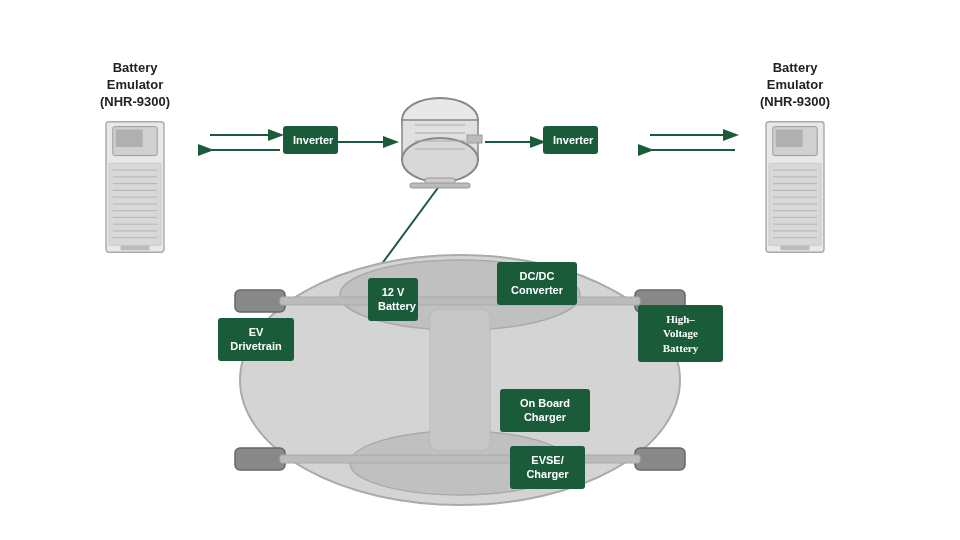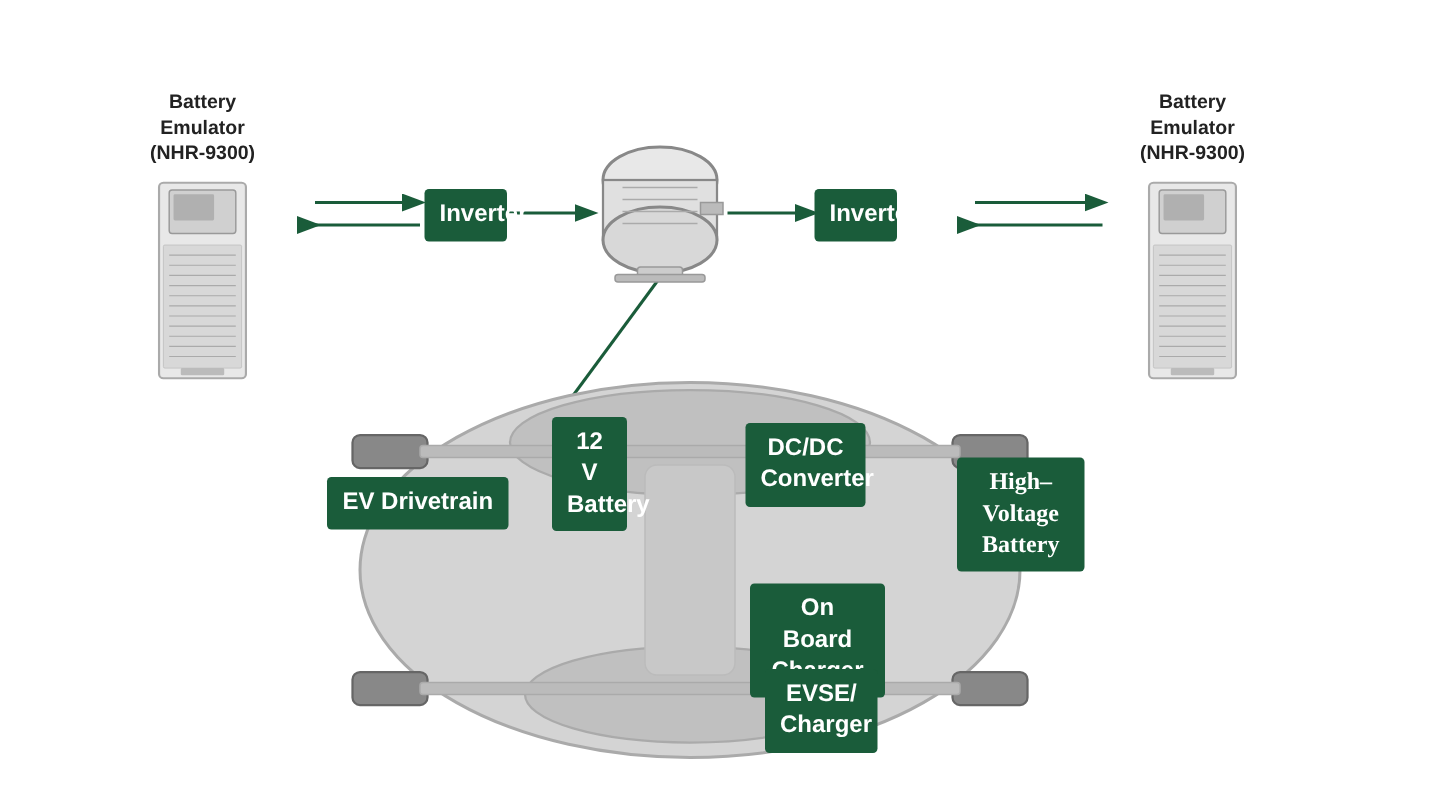--- a/index.html
+++ b/index.html
@@ -32,21 +32,21 @@
       line-height: 1.3;
     }
     .battery-unit-svg {
       width: 70px;
       height: 140px;
     }
     
     .green-box {
       background: #1a5c3a;
       color: #ffffff;
-      font-size: 16px;
+      font-size: 11px;
       font-weight: 700;
       text-align: center;
       padding: 7px 10px;
       border-radius: 3px;
       position: absolute;
       line-height: 1.3;
     }
     
     .motor-svg-container {
       position: absolute;
@@ -210,28 +210,28 @@
       <rect x="515" y="213" width="50" height="22" rx="5" fill="#888" stroke="#666" stroke-width="1.5"></rect>
 
       <rect x="160" y="62" width="360" height="8" rx="2" fill="#bbb" stroke="#aaa" stroke-width="1"></rect>
 
       <rect x="160" y="220" width="360" height="8" rx="2" fill="#bbb" stroke="#aaa" stroke-width="1"></rect>
 
       <rect x="310" y="75" width="60" height="140" rx="8" fill="#c8c8c8" stroke="#bbb" stroke-width="1"></rect>
     </svg>
   </div>
 
-  <div class="green-box" style="left:218px; top:318px; width:121px;">EV Drivetrain</div>
+  <div class="green-box" style="left:218px; top:318px; width:76px;">EV Drivetrain</div>
 
   <div class="green-box" style="left:368px; top:278px; width:50px;">
     <span style="white-space:pre-line;">12 V
 Battery</span>
   </div>
 
-  <div class="green-box" style="left:497px; top:282px; width:80px;">
+  <div class="green-box" style="left:497px; top:262px; width:80px;">
     <span style="white-space:pre-line;">DC/DC
 Converter</span>
   </div>
 
   <div class="green-box" style="left:638px; top:305px; width:85px;font-family:Liberation Serif, serif;">
     <span style="white-space:pre-line;">High–
 Voltage
 Battery</span>
   </div>
 

